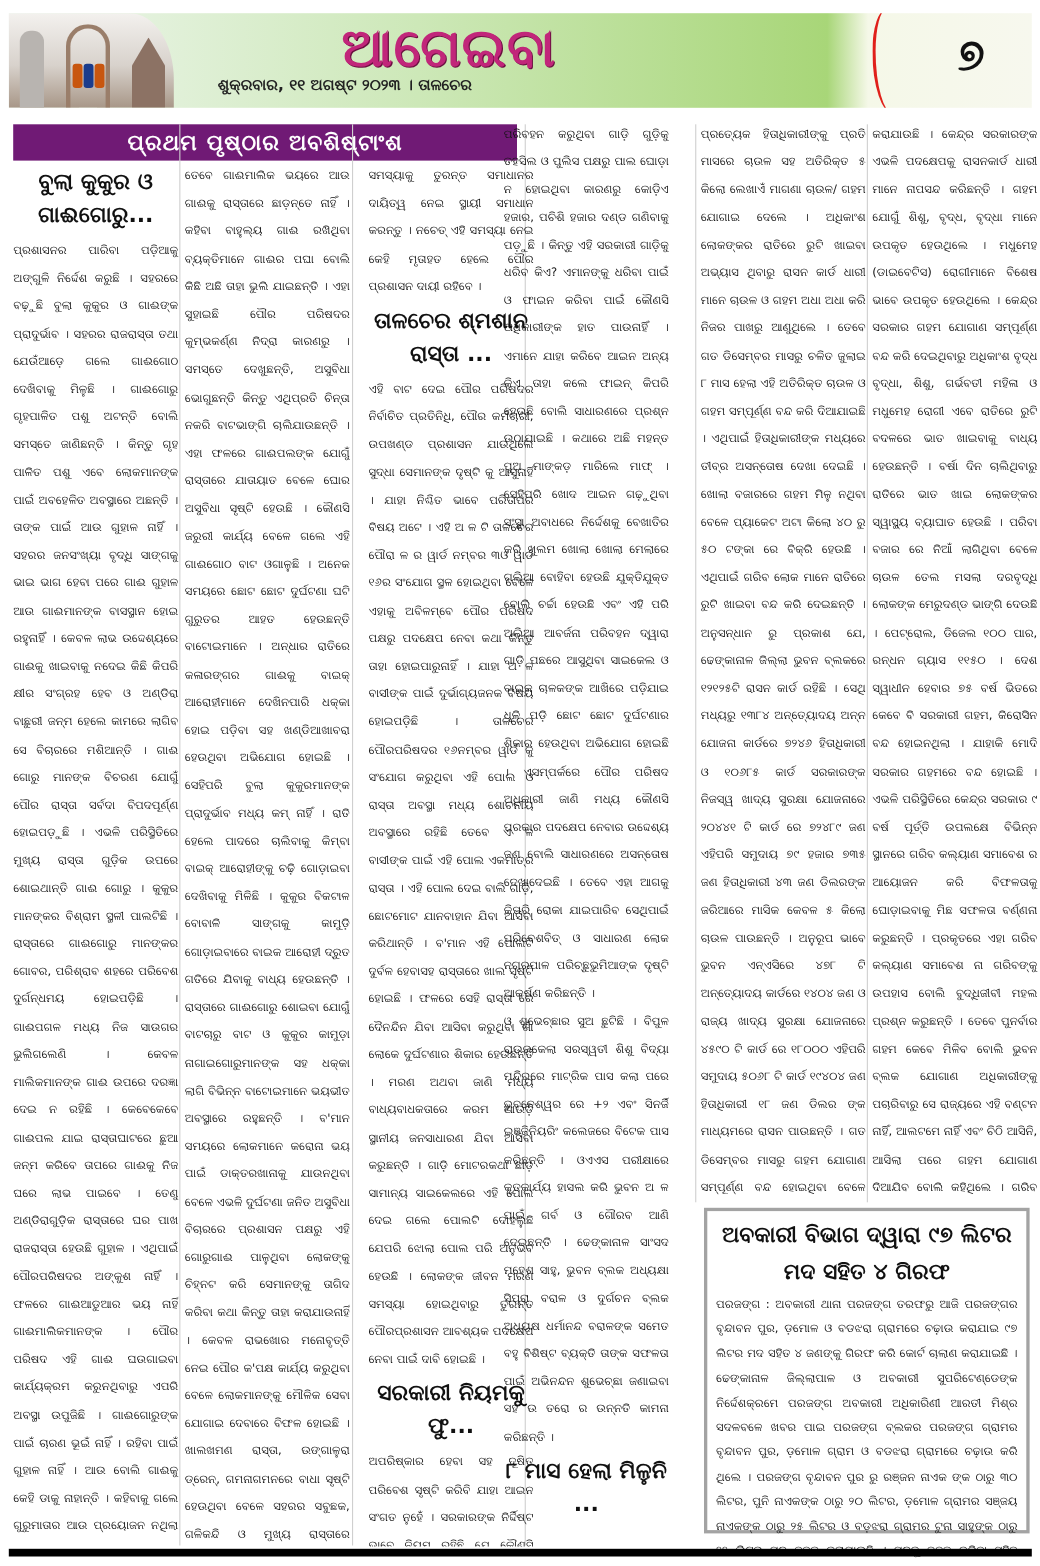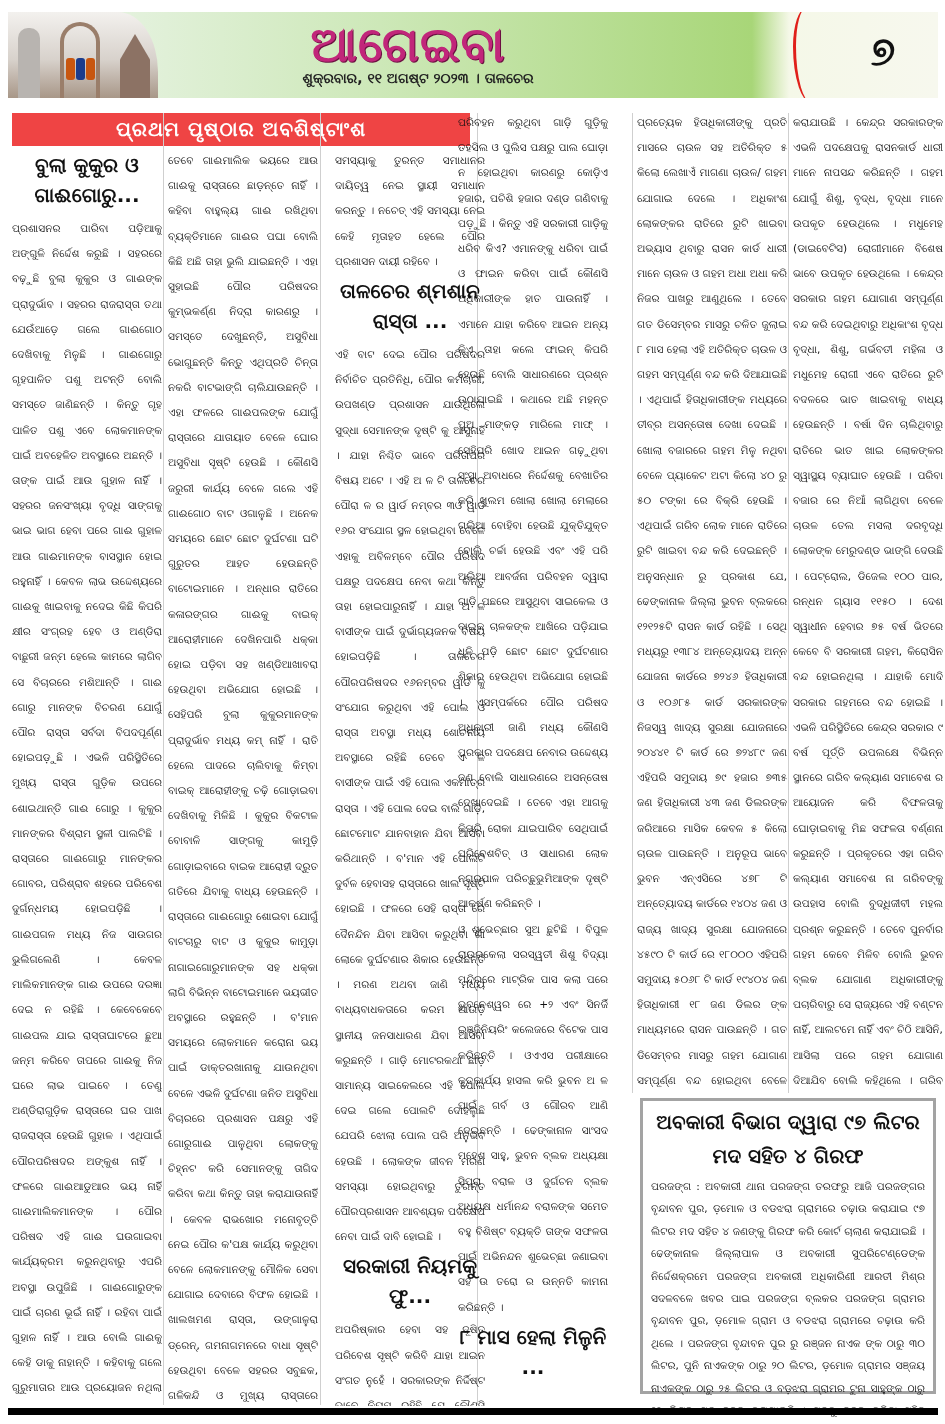--- a/index.html
+++ b/index.html
@@ -4,24 +4,24 @@
 <style>
   html,body{margin:0;padding:0;background:#fff;}
   body{width:945px;height:1424px;position:relative;overflow:hidden;font-family:"DejaVu Sans",sans-serif;color:#111;}
   .masthead{position:absolute;left:8px;top:12px;width:930px;height:86px;background:linear-gradient(90deg,#eef6ee 0%,#cde8b8 40%,#a8d678 80%,#f5f8e8 84%,#f7f8ee 100%);overflow:hidden;}
   .temple{position:absolute;left:0;top:0;width:150px;height:86px;background:linear-gradient(180deg,#f3f1ee 0%,#d8d2cc 55%,#a89788 100%);border-top-right-radius:40px 60px;}
   .temple .t1{position:absolute;left:10px;top:16px;width:22px;height:70px;background:#b8b4b0;border-radius:10px 10px 0 0;}
   .temple .t2{position:absolute;left:52px;top:10px;width:40px;height:76px;border:4px solid #9a7e6a;border-bottom:none;border-radius:20px 20px 0 0;box-sizing:border-box;}
   .temple .t3{position:absolute;left:112px;top:22px;width:30px;height:64px;background:#8c7264;clip-path:polygon(50% 0,100% 40%,100% 100%,0 100%,0 40%);}
   .temple .fig{position:absolute;top:46px;width:9px;height:22px;background:#c8560f;border-radius:3px;}
   .paper-name{position:absolute;left:190px;top:4px;width:420px;text-align:center;font-family:"DejaVu Serif",serif;font-weight:bold;font-size:48px;color:#c1267a;letter-spacing:1px;text-shadow:1px 1px 0 #6a1040;}
-  .dateline{position:absolute;left:200px;top:58px;width:420px;text-align:center;font-size:14px;font-weight:bold;color:#222;}
+  .dateline{position:absolute;left:190px;top:58px;width:420px;font-size:14px;font-weight:bold;color:#222;}
   .redcurve{position:absolute;left:785px;top:-4px;width:30px;height:96px;border-left:3px solid #e0201a;border-radius:40% 0 0 60%;}
   .pageno{position:absolute;left:835px;top:16px;width:80px;text-align:center;font-size:40px;font-weight:bold;color:#111;}
-  .titlebar{position:absolute;left:12px;top:113px;width:458px;height:33px;background:#ef4444;color:#fff;text-align:center;font-size:20px;font-weight:bold;line-height:33px;letter-spacing:1px;}
+  .titlebar{position:absolute;left:12px;top:113px;width:458px;height:33px;background:#701a75;color:#fff;text-align:center;font-size:20px;font-weight:bold;line-height:33px;letter-spacing:1px;}
   .col{position:absolute;width:150px;font-size:10.6px;line-height:25.2px;text-align:justify;overflow:hidden;}
   .col p{margin:0;}
   .head{font-weight:bold;text-align:center;font-size:20px;line-height:30px;margin:2px 0 6px 0;}
   .vrule{position:absolute;top:113px;width:1px;height:1292px;background:#cfcfcf;}
   .box{position:absolute;left:640px;top:1098px;width:296px;height:296px;border:3px solid #a3a3a3;box-sizing:border-box;}
   .box .bhead{font-weight:bold;font-size:20px;line-height:34px;text-align:center;margin-top:4px;}
   .box .bbody{font-size:10.6px;line-height:22.4px;padding:2px 8px;text-align:justify;}
   .bottomrule{position:absolute;left:8px;top:1408px;width:930px;height:7px;background:#000;}
 </style>
 </head>

